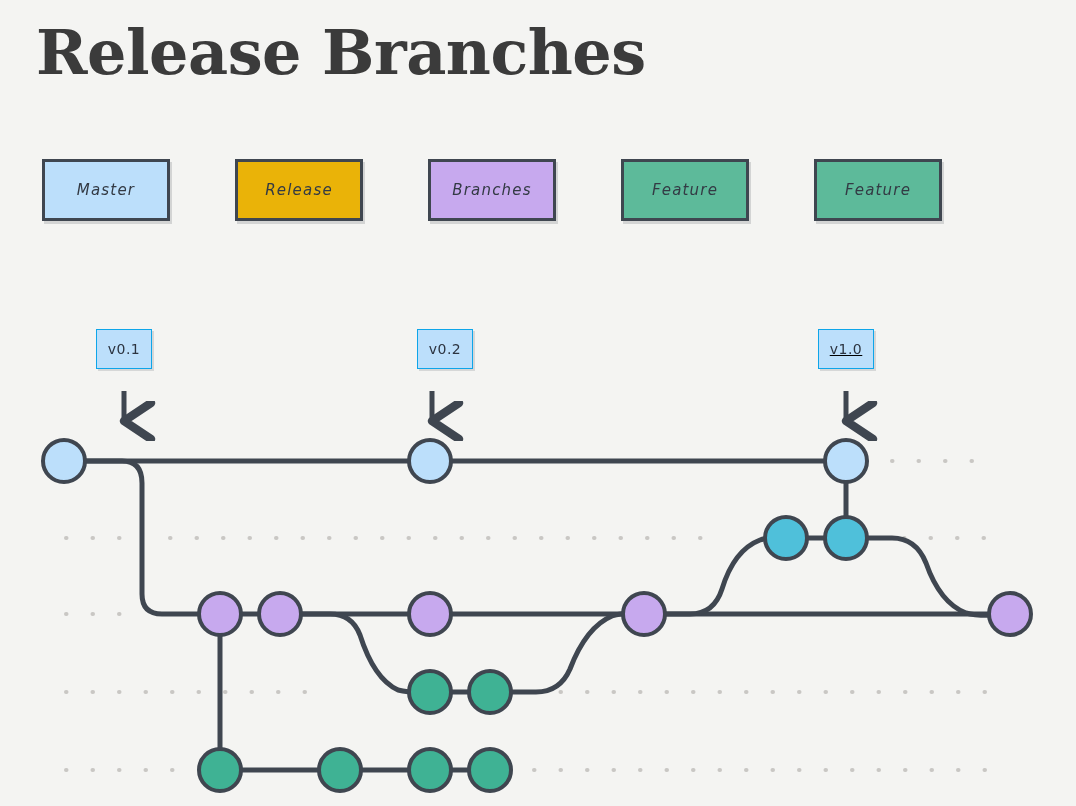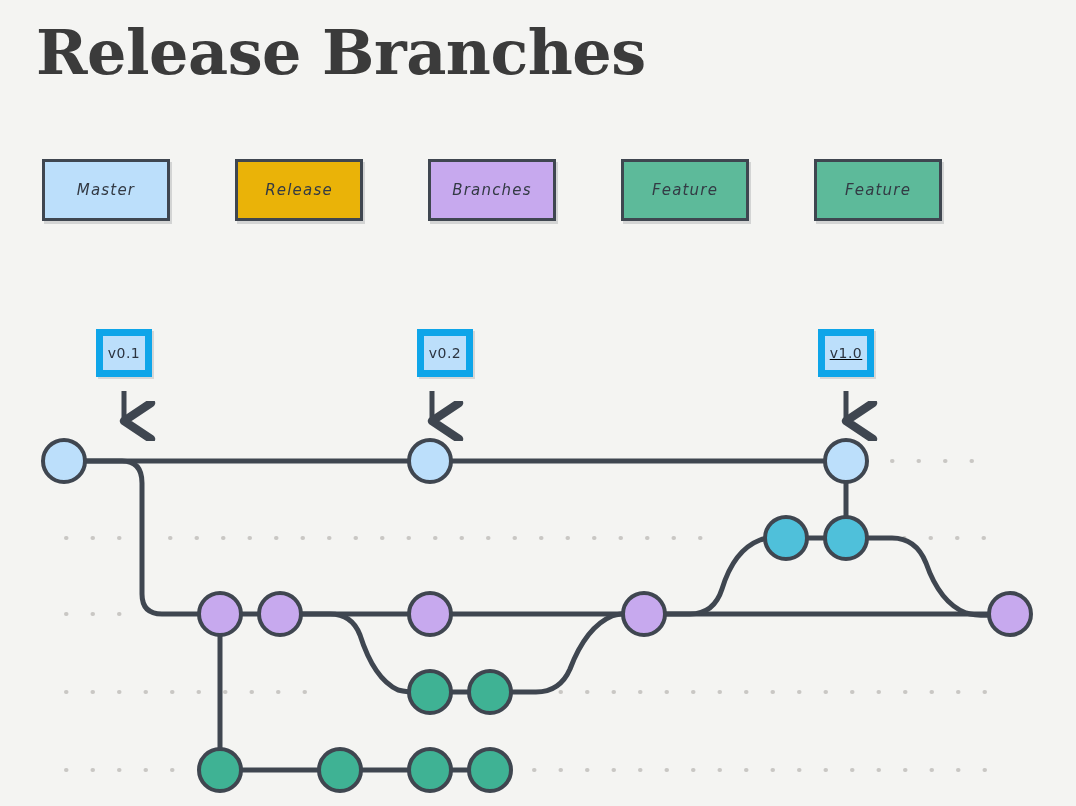--- a/index.html
+++ b/index.html
@@ -56,23 +56,23 @@
   }
   .legend-label {
     font-family: "DejaVu Sans", "Liberation Sans", sans-serif;
     font-size: 15px;
     letter-spacing: 1.2px;
     color: #333a44;
   }
   .tag-box {
     position: absolute;
     width: 56px;
-    height: 48px;
+    height: 40px;
     box-sizing: border-box;
-    border: 7px solid #0ea5e9;
+    border: 1px solid #0ea5e9;
     background: #bcdffb;
     display: flex;
     align-items: center;
     justify-content: center;
     box-shadow: 2px 2px 0 rgba(80,85,95,0.18);
   }
   .tag-label {
     font-family: "DejaVu Sans", "Liberation Sans", sans-serif;
     font-size: 14px;
     letter-spacing: 0.5px;

